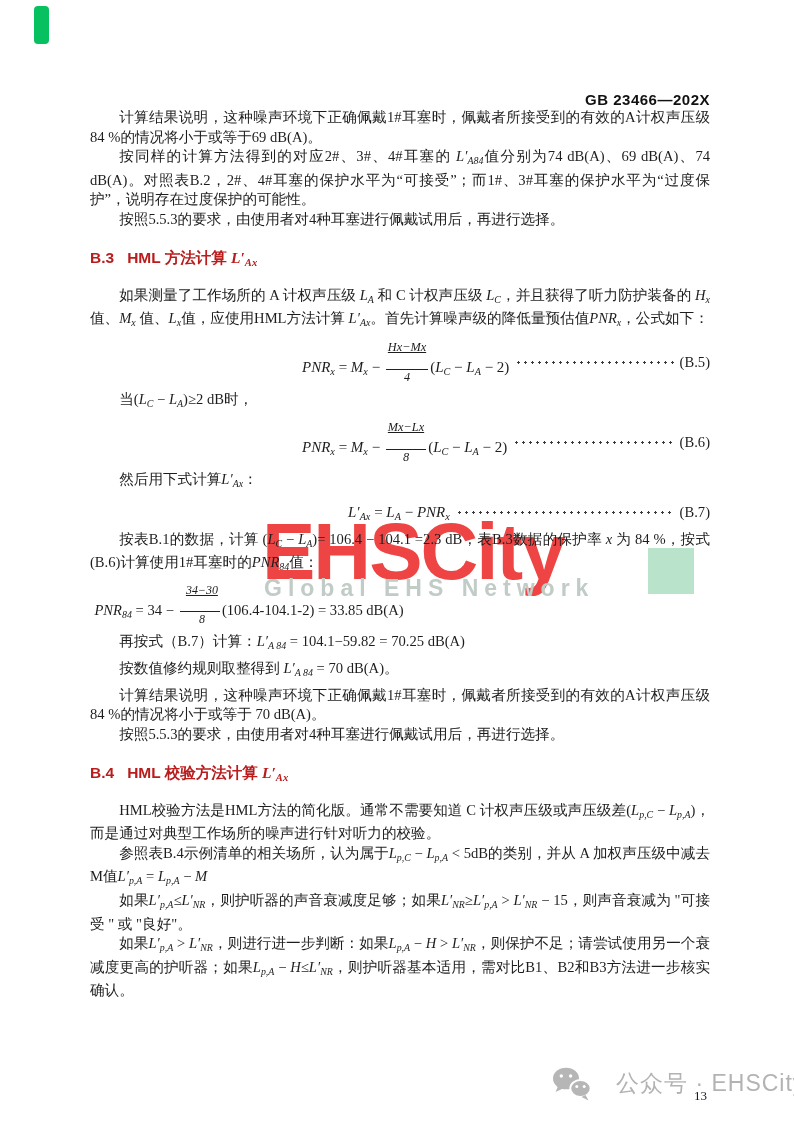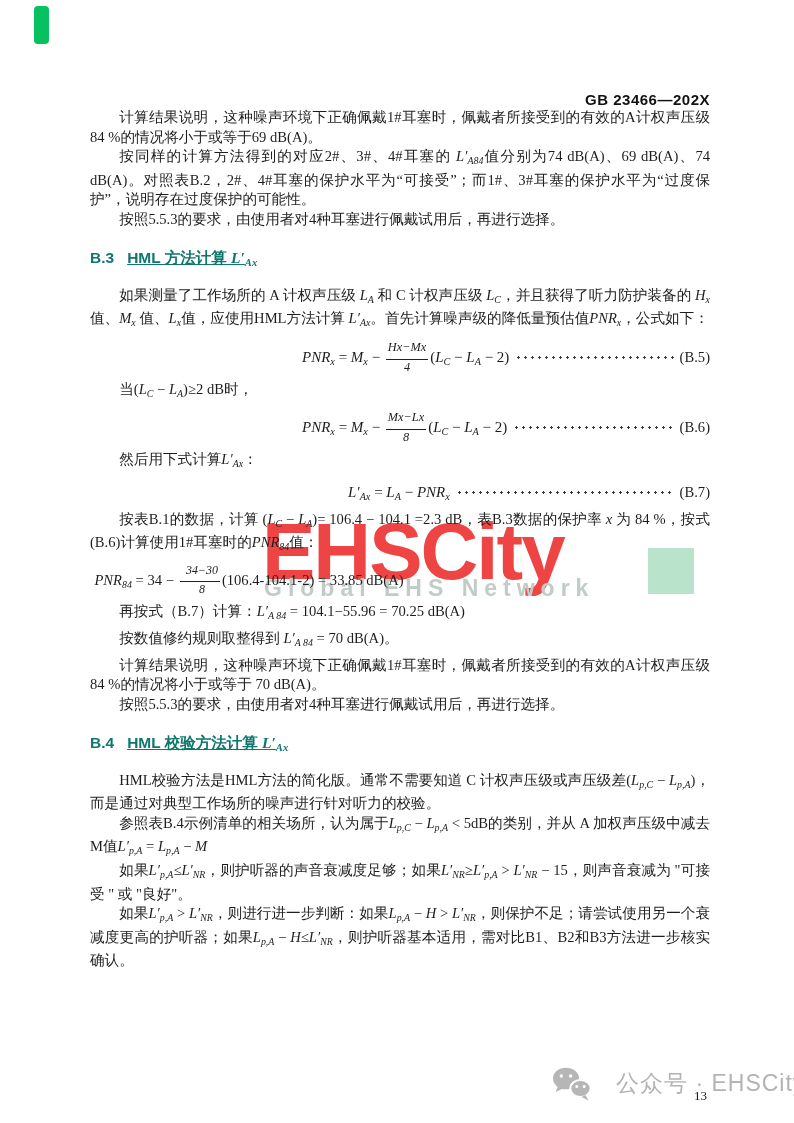--- a/index.html
+++ b/index.html
@@ -22,28 +22,28 @@
   
   .content{position:absolute;inset:0;z-index:2;padding:92px 84px 0 90px;box-sizing:border-box;}
   .std-code{
     font-family:"Liberation Sans","DejaVu Sans",sans-serif;font-weight:700;font-size:15px;
     line-height:16px;text-align:right;letter-spacing:.5px;color:#111;
   }
   p.body{margin:0;text-indent:2em;text-align:justify;line-height:19.6px;}
   .mt1{margin-top:23px;}
   .sec-h{
     margin:17px 0 13px;font-weight:700;font-size:15.5px;line-height:21px;
-    font-family:"Liberation Sans","DejaVu Sans",sans-serif;color:#0f766e;text-decoration:underline;
+    font-family:"Liberation Sans","DejaVu Sans",sans-serif;color:#b91c1c;
   }
   .sec-h .hn{display:inline-block;margin-right:13px;}
   .cond{margin:1px 0;text-indent:2em;line-height:19.6px;}
   .i{font-style:italic;font-family:"Liberation Serif","DejaVu Serif",serif;}
   .s{font-size:.68em;vertical-align:-.3em;}
   .frac{display:inline-block;text-align:center;vertical-align:-.7em;line-height:1.05;font-size:.82em;font-style:italic;margin:0 2px;}
-  .frac .ft{display:block;border-bottom:1.2px solid #222;padding:0 2px 5px;}
+  .frac .ft{display:block;border-bottom:1.2px solid #222;padding:0 2px 15px;text-decoration:underline;}
   .frac .fb{display:block;padding-top:1px;}
   .eq-row{display:flex;align-items:center;margin:8px 0 6px;min-height:22px;}
   .eq-sp1{flex:0 0 212px;}
   .eq-sp2{flex:0 0 258px;}
   .eq-body{font-size:15px;white-space:nowrap;}
   .eq-dots{flex:1;height:3px;margin:0 6px;
     background-image:radial-gradient(circle,#3a3a3a 1.1px,transparent 1.4px);
     background-size:7px 3px;background-repeat:repeat-x;background-position:left center;}
   .eq-label{font-size:14.6px;white-space:nowrap;}
   .calc-line{margin:7px 0 3px;line-height:26px;text-indent:.3em;}
@@ -101,21 +101,21 @@
     <div class="eq-row">
       <span class="eq-sp2"></span>
       <span class="eq-body"><span class="i">L′</span><span class="i s">Ax</span><span> = </span><span class="i">L</span><span class="i s">A</span><span> − </span><span class="i">PNR</span><span class="i s">x</span></span>
       <span class="eq-dots"></span>
       <span class="eq-label">(B.7)</span>
     </div>
 
     <p class="body"><span>按表B.1的数据，计算 (</span><span class="i">L</span><span class="i s">C</span><span> − </span><span class="i">L</span><span class="i s">A</span><span>)= 106.4 − 104.1 =2.3 dB，表B.3数据的保护率 </span><span class="i">x</span><span> 为 84 %，按式(B.6)计算使用1#耳塞时的</span><span class="i">PNR</span><span class="i s">84</span><span>值：</span></p>
 
     <p class="calc-line"><span class="i">PNR</span><span class="i s">84</span><span> =  34 − </span><span class="frac"><span class="ft">34−30</span><span class="fb">8</span></span><span>(106.4-104.1-2) = 33.85 dB(A)</span></p>
-    <p class="calc-sub"><span>再按式（B.7）计算：</span><span class="i">L′</span><span class="i s">A 84</span><span> = 104.1−55.96 = 70.25 dB(A)</span></p>
+    <p class="calc-sub"><span>再按式（B.7）计算：</span><span class="i">L′</span><span class="i s">A 84</span><span> = 104.1−59.82 = 70.25 dB(A)</span></p>
     <p class="calc-sub"><span>按数值修约规则取整得到 </span><span class="i">L′</span><span class="i s">A 84</span><span> = 70 dB(A)。</span></p>
 
     <p class="body"><span>计算结果说明，这种噪声环境下正确佩戴1#耳塞时，佩戴者所接受到的有效的A计权声压级84 %的情况将小于或等于 70 dB(A)。</span></p>
     <p class="body"><span>按照5.5.3的要求，由使用者对4种耳塞进行佩戴试用后，再进行选择。</span></p>
 
     <div class="sec-h"><span class="hn">B.4</span><span>HML 校验方法计算 </span><span class="i">L′</span><span class="i s">Ax</span></div>
 
     <p class="body"><span>HML校验方法是HML方法的简化版。通常不需要知道 C 计权声压级或声压级差(</span><span class="i">L</span><span class="i s">p,C</span><span> − </span><span class="i">L</span><span class="i s">p,A</span><span>)，而是通过对典型工作场所的噪声进行针对听力的校验。</span></p>
     <p class="body"><span>参照表B.4示例清单的相关场所，认为属于</span><span class="i">L</span><span class="i s">p,C</span><span> − </span><span class="i">L</span><span class="i s">p,A</span><span> &lt; 5dB的类别，并从 A 加权声压级中减去M值</span><span class="i">L′</span><span class="i s">p,A</span><span> = </span><span class="i">L</span><span class="i s">p,A</span><span> − </span><span class="i">M</span></p>
     <p class="body"><span>如果</span><span class="i">L′</span><span class="i s">p,A</span><span>≤</span><span class="i">L′</span><span class="i s">NR</span><span>，则护听器的声音衰减度足够；如果</span><span class="i">L′</span><span class="i s">NR</span><span>≥</span><span class="i">L′</span><span class="i s">p,A</span><span> &gt; </span><span class="i">L′</span><span class="i s">NR</span><span> − 15，则声音衰减为 "可接受 " 或 "良好"。</span></p>

